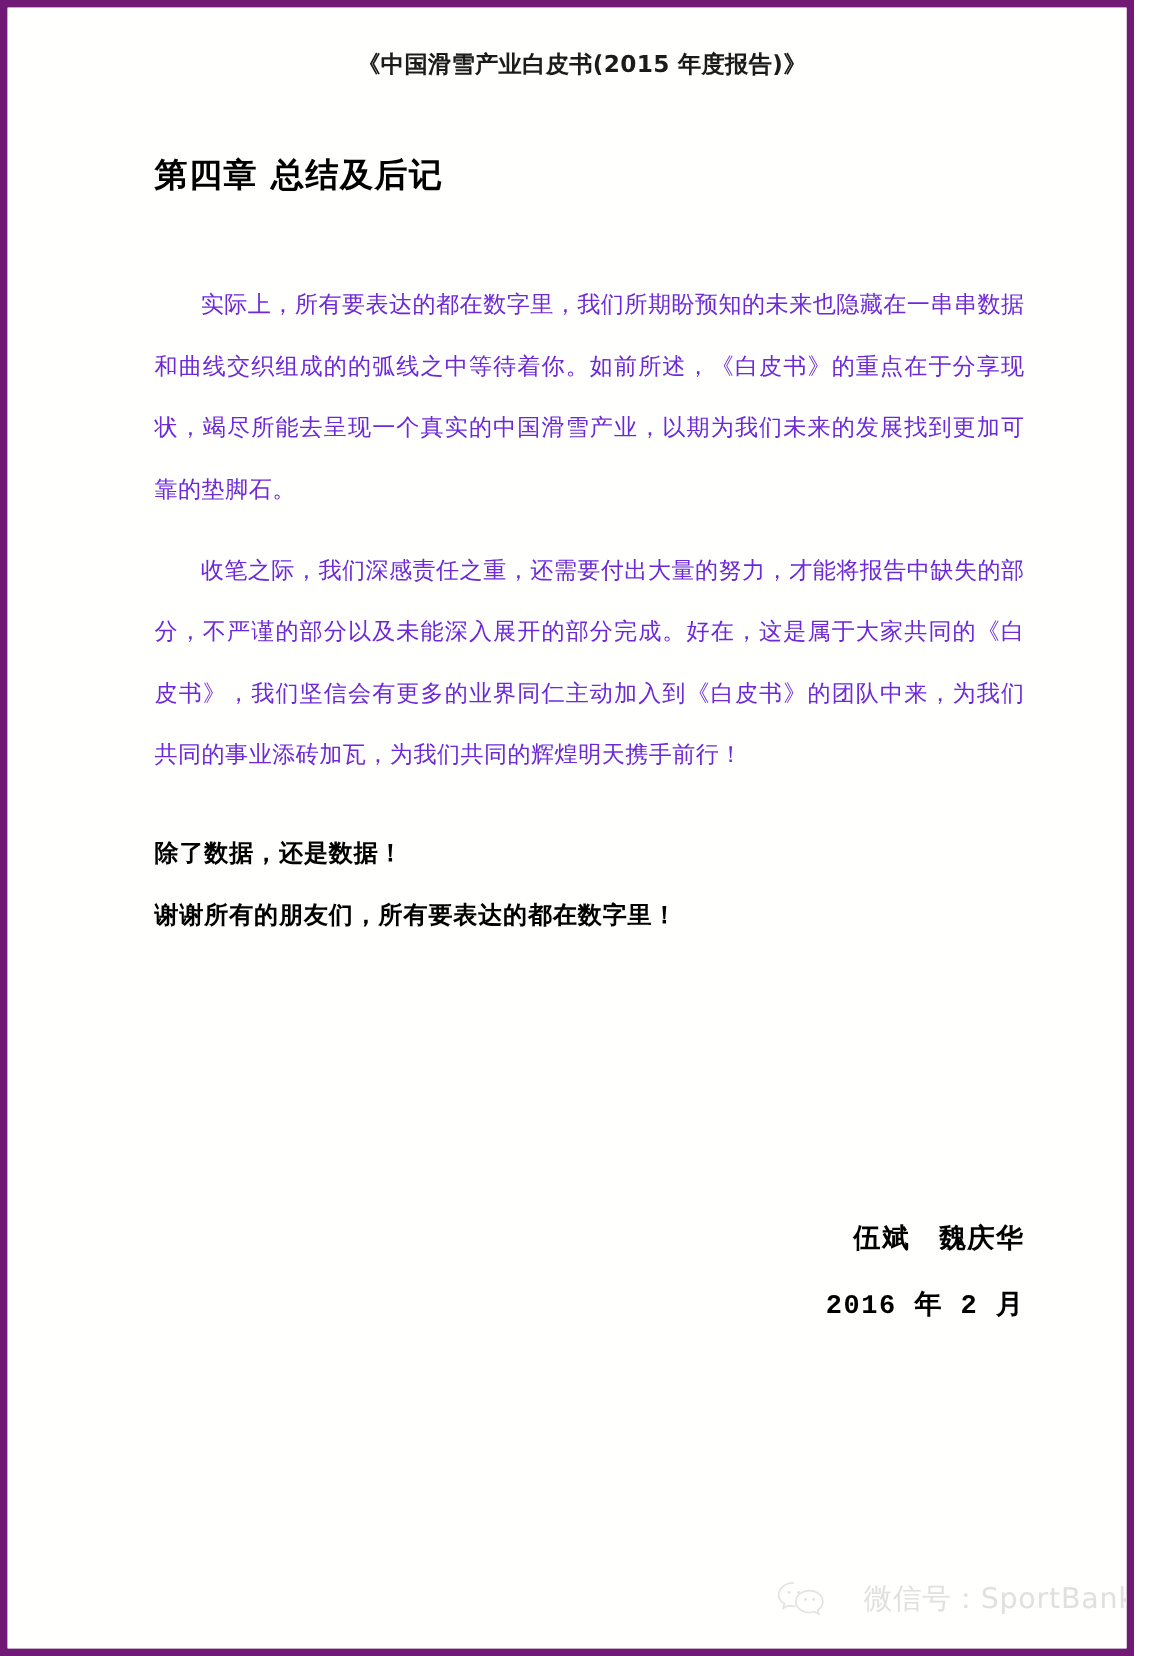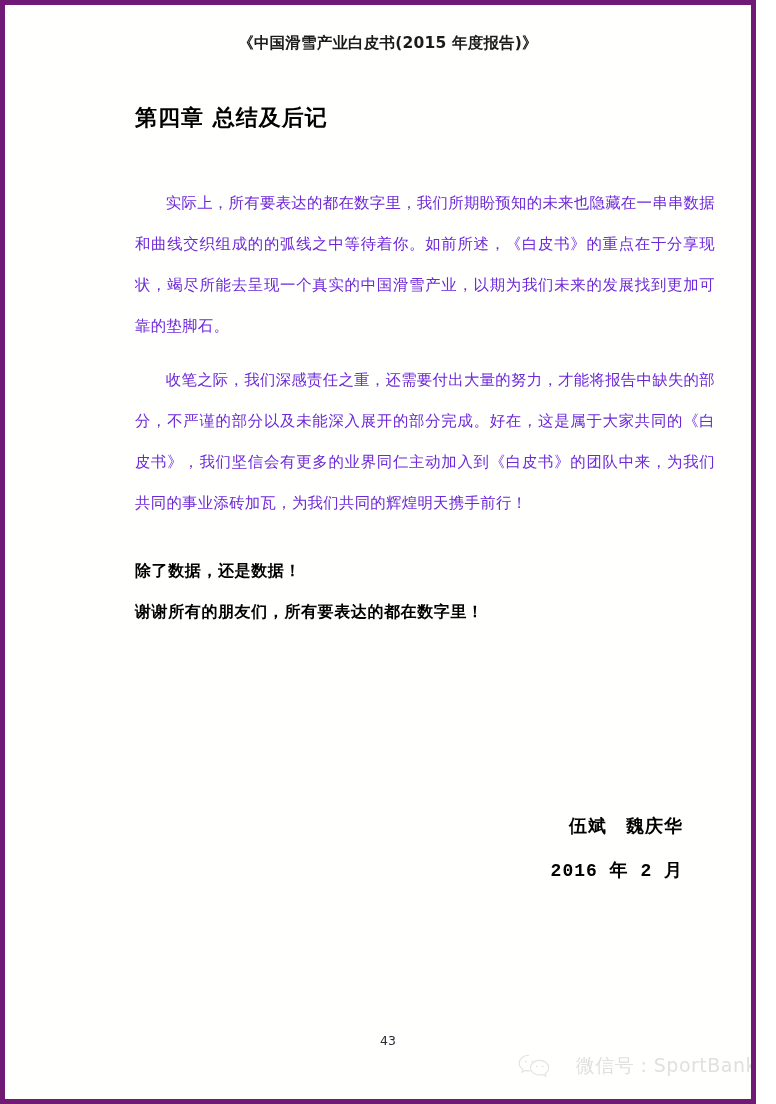--- a/index.html
+++ b/index.html
@@ -41,21 +41,20 @@
     font-weight: 600;
     font-family: "DejaVu Sans", "Liberation Sans", sans-serif;
   }
 
   
   .content {
     position: absolute;
     left: 98px;
     top: 100px;
     width: 580px;
-    margin-left: 32px;
   }
 
   .chapter-title {
     font-size: 22px;
     font-weight: bold;
     color: #000000;
     letter-spacing: 1px;
     margin: 0 0 52px 0;
     line-height: 1.2;
   }
@@ -76,20 +75,21 @@
   .slogans {
     margin-top: 26px;
   }
   .slogan {
     font-size: 16px;
     font-weight: bold;
     color: #000000;
     line-height: 41px;
     letter-spacing: 0.6px;
     margin: 0;
+    font-family: Liberation Mono, monospace;
   }
 
   
   .signature {
     position: absolute;
     left: 98px;
     top: 800px;
     width: 580px;
     text-align: right;
     padding-right: 8px;
@@ -160,21 +160,20 @@
         <p class="slogan">除了数据，还是数据！</p>
         <p class="slogan">谢谢所有的朋友们，所有要表达的都在数字里！</p>
       </div>
     </div>
 
     <div class="signature">
       <div class="sig-line">伍斌　魏庆华</div>
       <div class="sig-line">2016 年 2 月</div>
     </div>
 
-    <div class="page-number">43</div>
 
     <div class="watermark">
       <span class="wm-icon">
         <svg width="34" height="26" viewBox="0 0 34 26" xmlns="http://www.w3.org/2000/svg">
           <g fill="none" stroke="#e3e3e3" stroke-width="1.1">
             <path d="M12.2 2.2C6.6 2.2 2.2 5.8 2.2 10.1c0 2.5 1.5 4.7 3.8 6.1L5.1 19.2l3.4-1.8c1.1 .3 2.4 .5 3.7 .5 .4 0 .8 0 1.2-.05"></path>
             <circle cx="9.0" cy="8.6" r="0.95" fill="#e3e3e3" stroke="none"></circle>
             <circle cx="15.3" cy="8.6" r="0.95" fill="#e3e3e3" stroke="none"></circle>
             <path d="M22.6 7.4c-5.0 0-9.1 3.3-9.1 7.3 0 4.0 4.1 7.3 9.1 7.3 1.1 0 2.2-.2 3.2-.5l3.1 1.6-.8-2.6c2.1-1.3 3.5-3.4 3.5-5.8 0-4.0-4.1-7.3-9.0-7.3z"></path>
             <circle cx="19.9" cy="13.3" r="0.9" fill="#e3e3e3" stroke="none"></circle>

